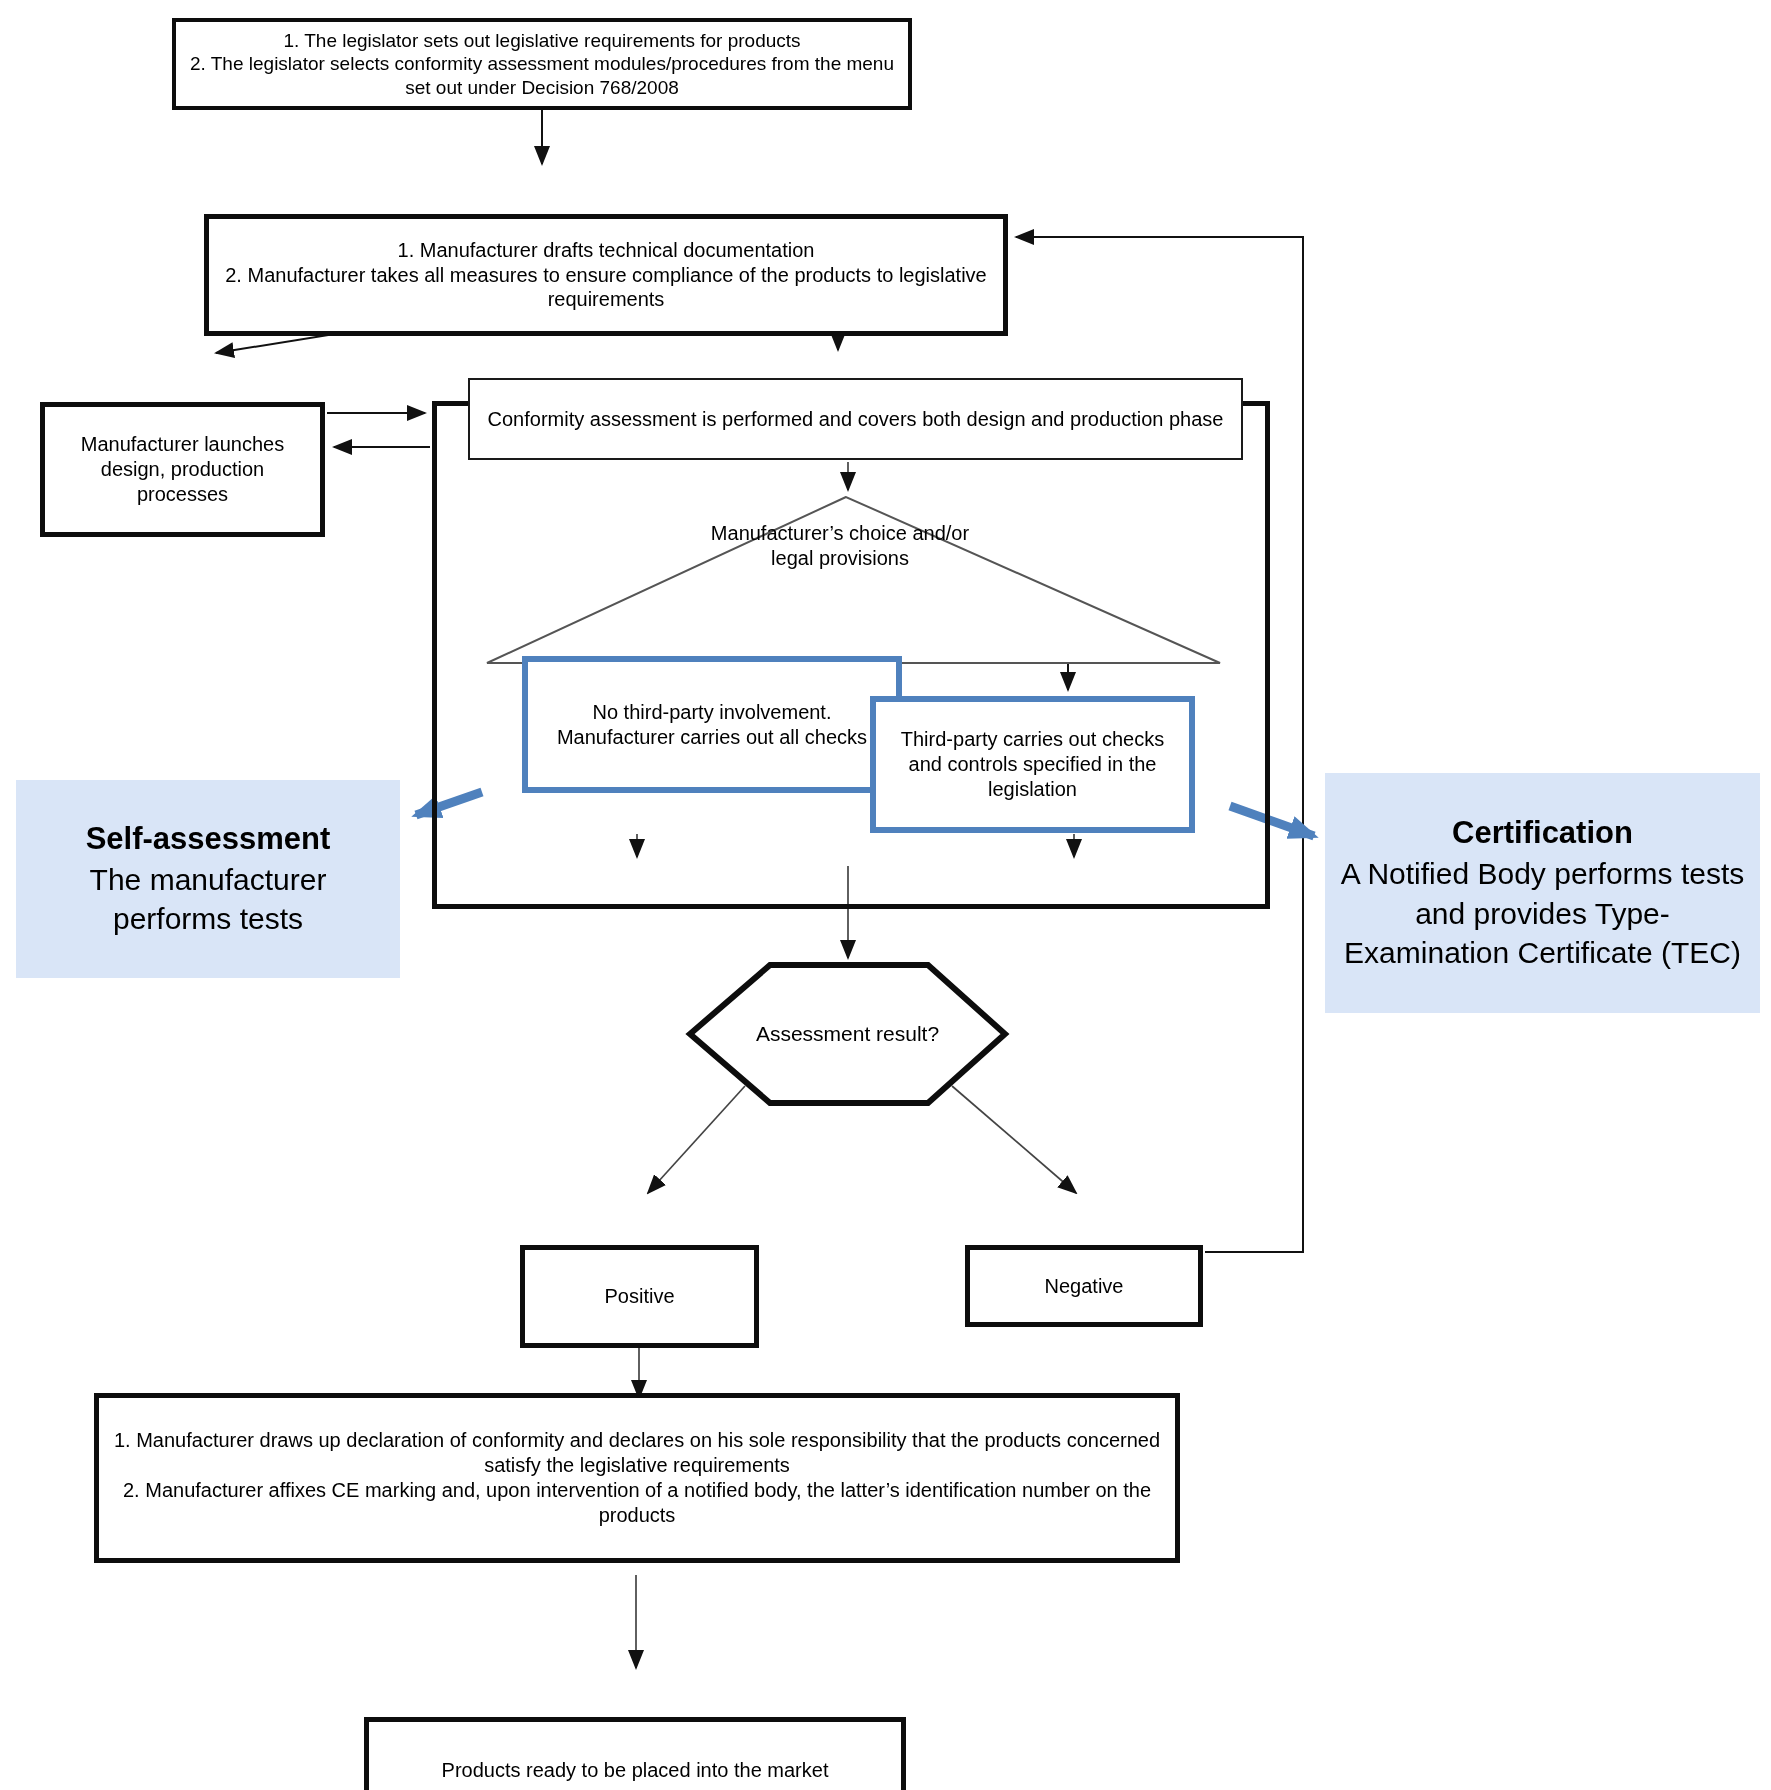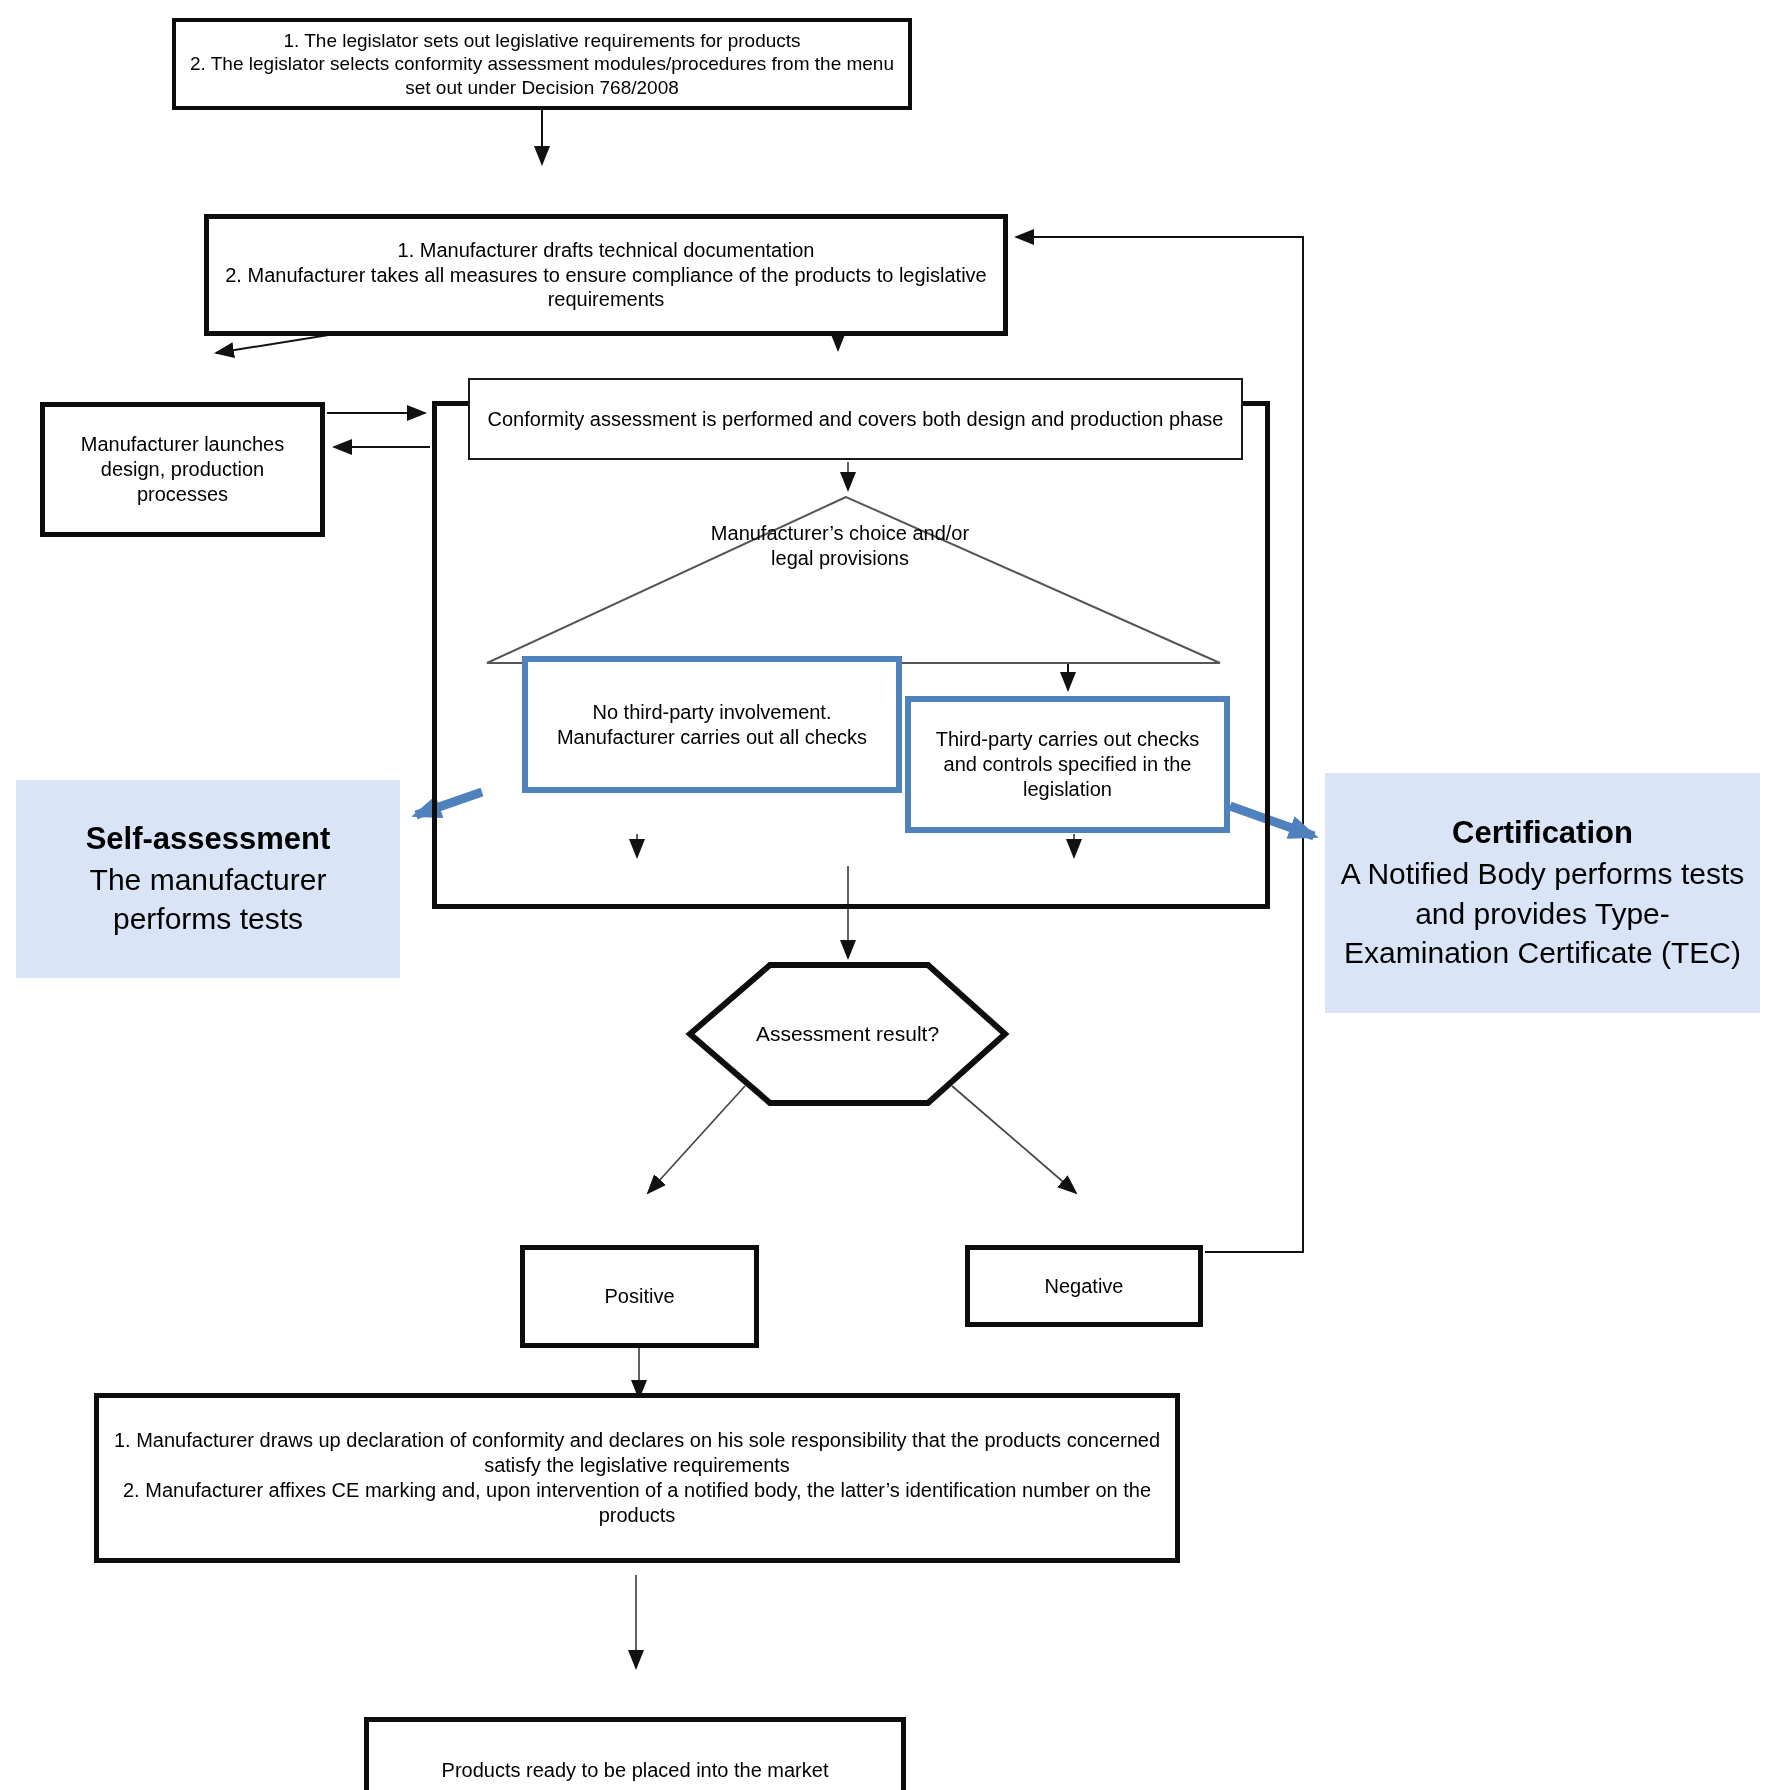--- a/index.html
+++ b/index.html
@@ -104,21 +104,21 @@
   <div class="node b-thin" style="left:468px;top:378px;width:775px;height:82px;">
     <div>Conformity assessment is performed and covers both design and production phase</div>
   </div>
 
   <div class="flabel" style="left:690px;top:510px;width:300px;height:72px;">Manufacturer’s choice and/or legal provisions</div>
 
   <div class="node b-blue" style="left:480px;top:656px;width:380px;height:137px;margin-left:42px;">
     <div>No third-party involvement. Manufacturer carries out all checks</div>
   </div>
 
-  <div class="node b-blue" style="left:905px;top:696px;width:325px;height:137px;">
+  <div class="node b-blue" style="left:870px;top:696px;width:325px;height:137px;">
     <div>Third-party carries out checks and controls specified in the legislation</div>
   </div>
 
   <div class="panel" style="left:16px;top:780px;width:384px;height:198px;">
     <div class="ptitle">Self-assessment</div>
     <div>The manufacturer performs tests</div>
   </div>
 
   <div class="panel" style="left:1325px;top:773px;width:435px;height:240px;">
     <div class="ptitle">Certification</div>

